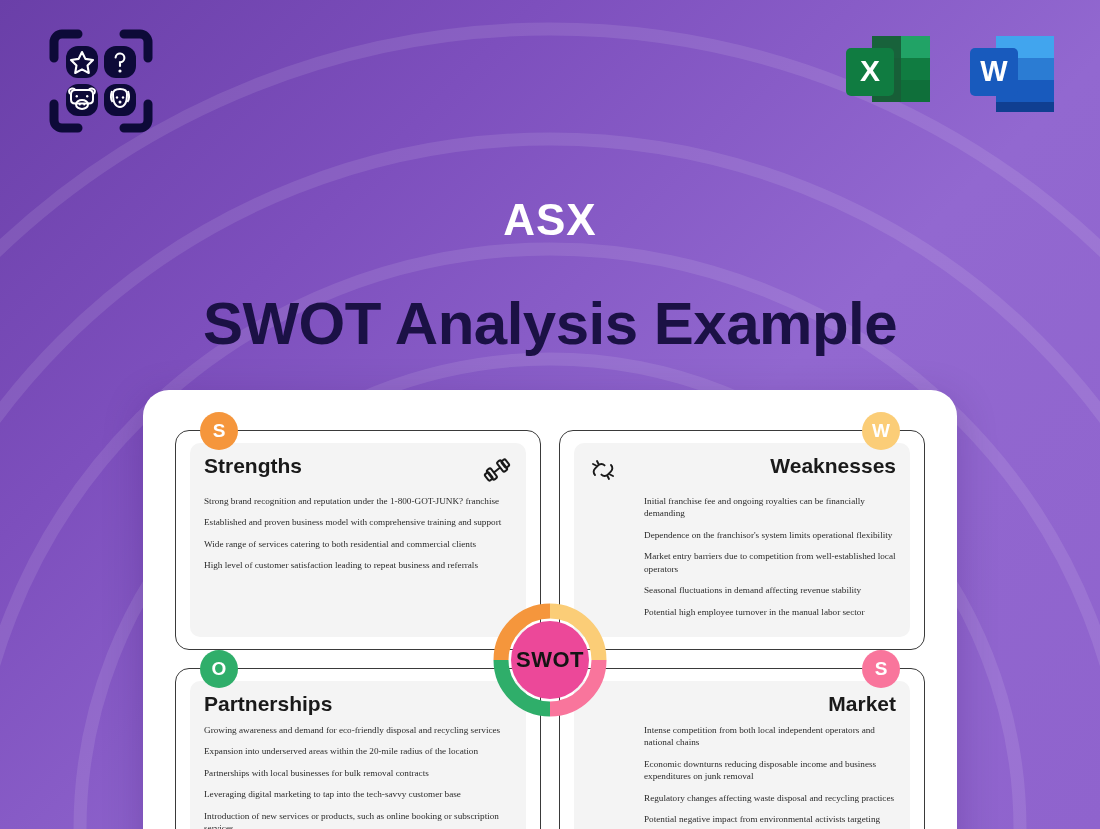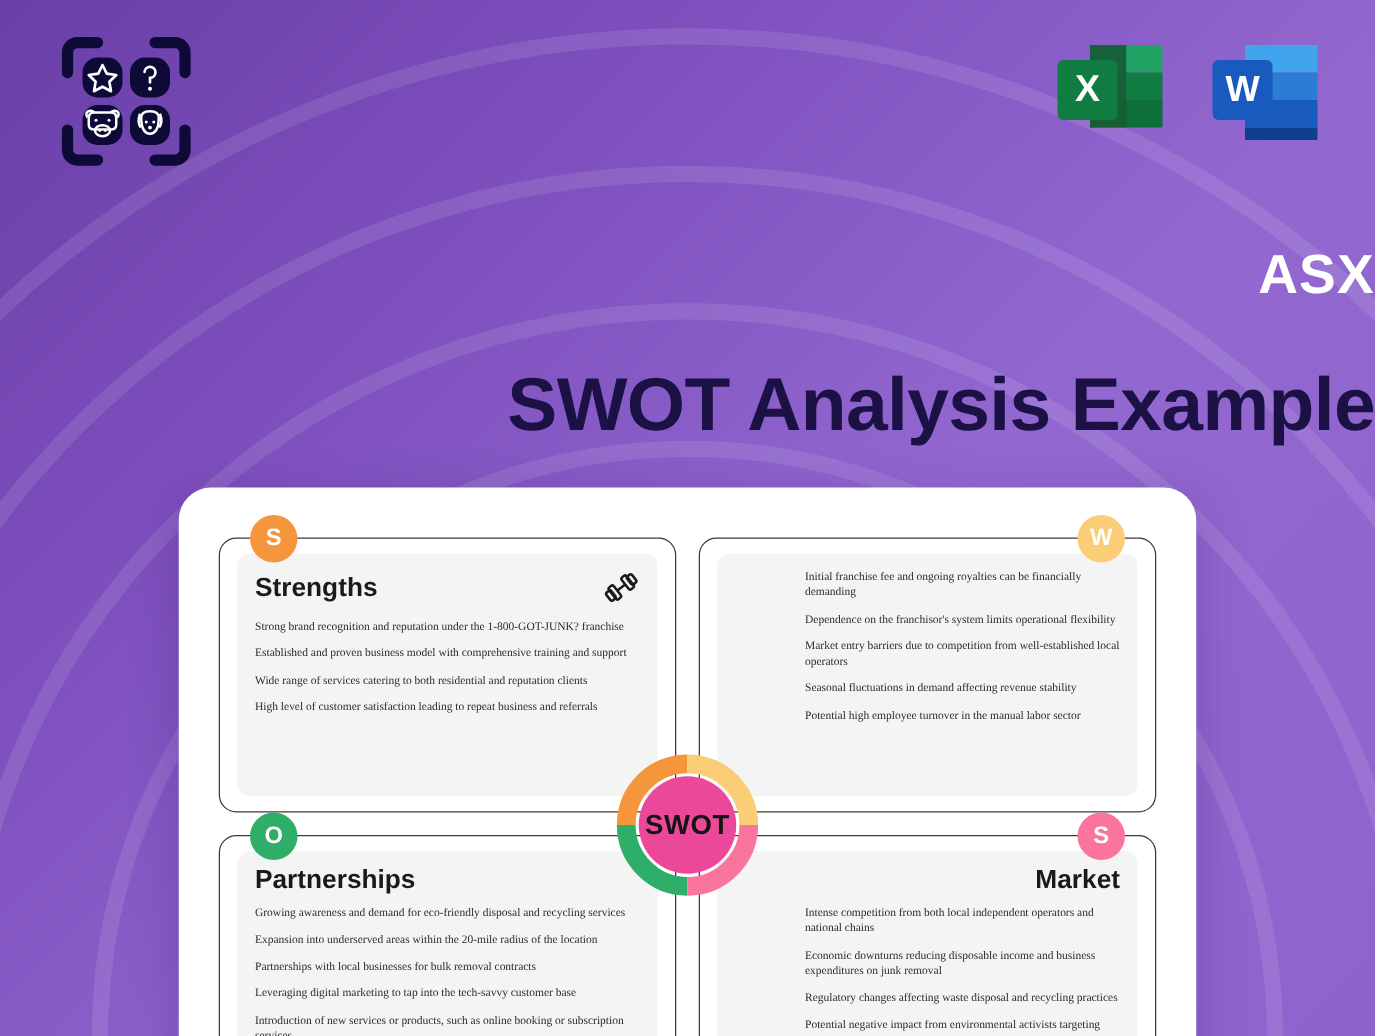--- a/index.html
+++ b/index.html
@@ -46,21 +46,21 @@
     align-items: flex-start;
   }
   .office-icon { position: relative; width: 96px; height: 96px; }
 
   
   #header-block {
     position: absolute;
     left: 0;
     top: 198px;
     width: 1100px;
-    text-align: right;
+    text-align: center;
   }
   #eyebrow-title {
     font-size: 44px;
     font-weight: bold;
     color: #ffffff;
     letter-spacing: 1px;
     line-height: 1;
   }
   #main-title {
     margin-top: 52px;
@@ -123,21 +123,21 @@
     align-items: center;
     justify-content: center;
     z-index: 5;
     top: -19px;
   }
   .badge.left  { left: 24px; }
   .badge.right { right: 24px; }
 
   .quad-head {
     display: flex;
-    align-items: center;
+    align-items: flex-start;
     margin-bottom: 10px;
     gap: 20px;
   }
   .quad-head.rev { flex-direction: row-reverse; }
   .quad-title {
     font-size: 21px;
     font-weight: bold;
     color: #1a1a1a;
     flex: 1;
     line-height: 1;
@@ -286,31 +286,44 @@
                 <rect x="6" y="9" width="5" height="12" rx="1.8"></rect>
                 <rect x="19" y="9" width="5" height="12" rx="1.8"></rect>
                 <rect x="23" y="11" width="5" height="8" rx="1.6"></rect>
                 <path d="M11 15 H19"></path>
               </g>
             </svg>
           </div>
           <ul class="bullets">
             <li>Strong brand recognition and reputation under the 1-800-GOT-JUNK? franchise</li>
             <li>Established and proven business model with comprehensive training and support</li>
-            <li>Wide range of services catering to both residential and reputation clients</li>
+            <li>Wide range of services catering to both residential and commercial clients</li>
             <li>High level of customer satisfaction leading to repeat business and referrals</li>
           </ul>
         </div>
       </div>
 
       <div class="quad">
         <div class="badge right" style="background:#fbcd77;">
           <span>W</span>
         </div>
         <div class="quad-inner">
+          <div class="quad-head rev">
+            <div class="quad-title">Weaknesses</div>
+            <svg class="quad-icon" viewBox="0 0 30 30">
+              <g fill="none" stroke="#1a1a1a" stroke-width="1.9" stroke-linecap="round">
+                <path d="M7 20 a4.5 4.5 0 0 1 0 -6.4 l3.2 -3.2 a4.5 4.5 0 0 1 6.4 0"></path>
+                <path d="M23 10 a4.5 4.5 0 0 1 0 6.4 l-3.2 3.2 a4.5 4.5 0 0 1 -6.4 0"></path>
+                <path d="M9 6 L10.5 9"></path>
+                <path d="M5 9 L8 10.5"></path>
+                <path d="M21 24 L19.5 21"></path>
+                <path d="M25 21 L22 19.5"></path>
+              </g>
+            </svg>
+          </div>
           <ul class="bullets indent">
             <li>Initial franchise fee and ongoing royalties can be financially demanding</li>
             <li>Dependence on the franchisor's system limits operational flexibility</li>
             <li>Market entry barriers due to competition from well-established local operators</li>
             <li>Seasonal fluctuations in demand affecting revenue stability</li>
             <li>Potential high employee turnover in the manual labor sector</li>
           </ul>
         </div>
       </div>
 

